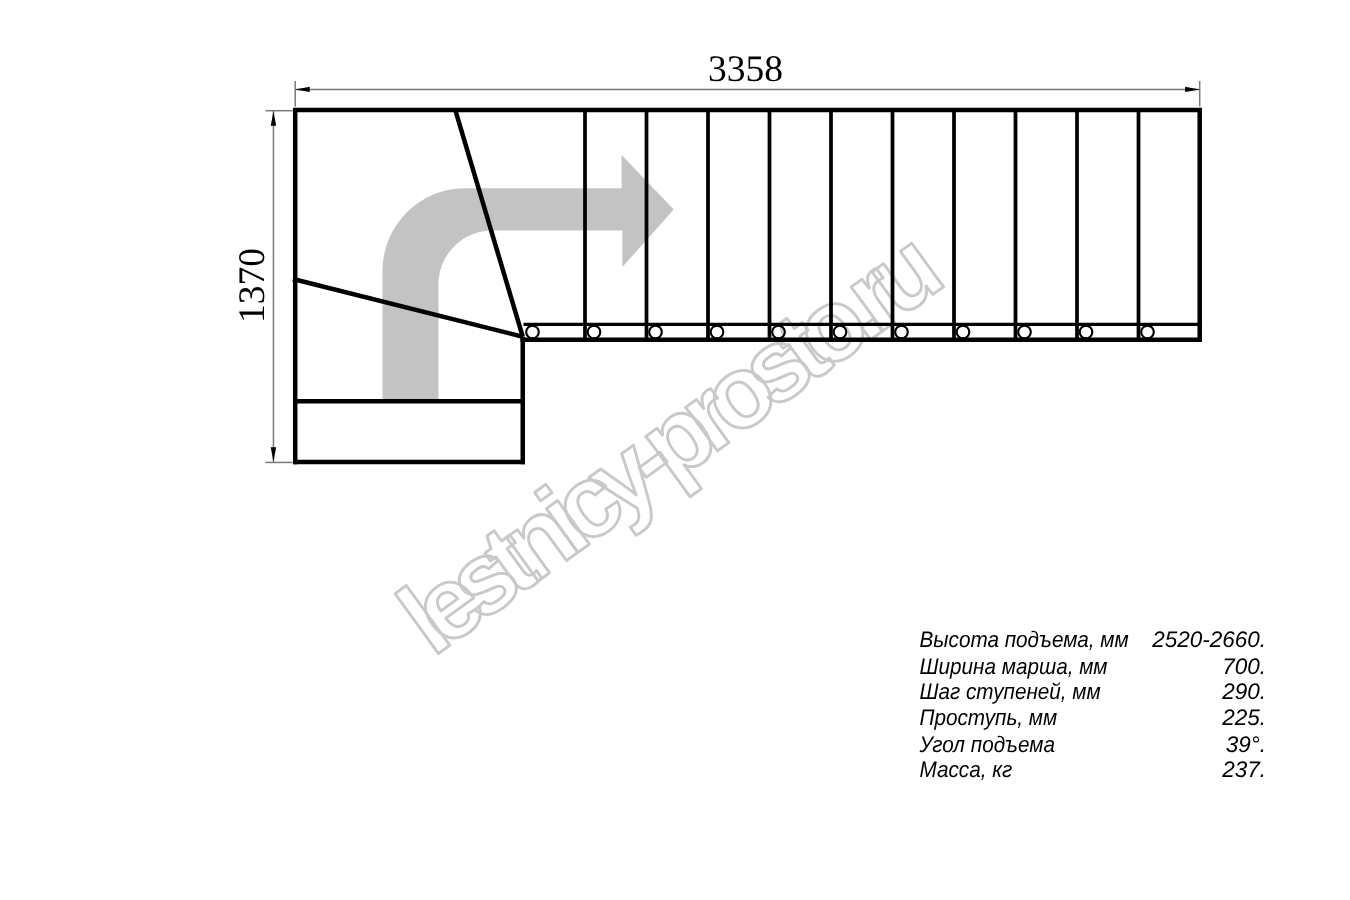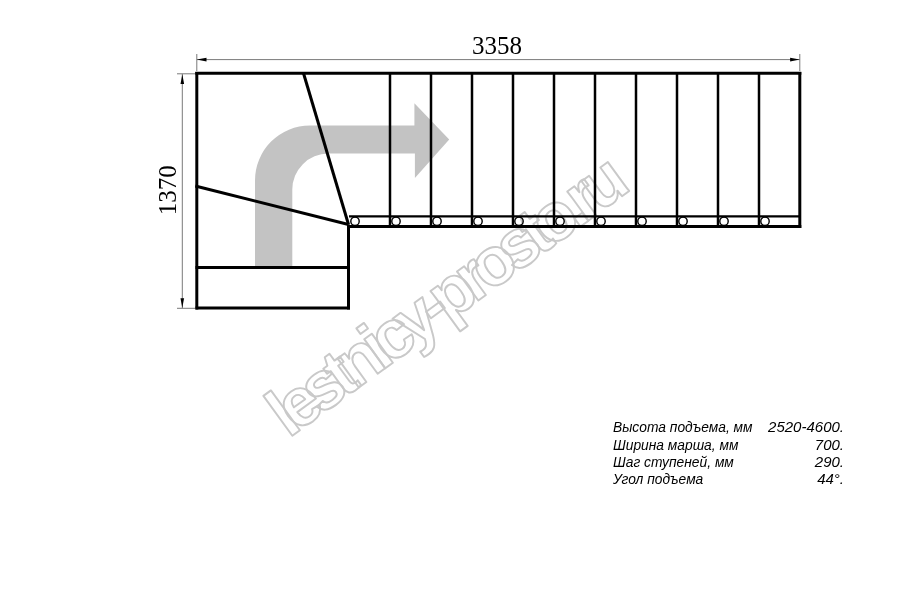--- a/index.html
+++ b/index.html
@@ -84,28 +84,36 @@
   <path d="M 182.3 307.9 L 180.5 298.2 L 184.1 298.2 Z" fill="#000"></path>
 
   <text x="497" y="54" font-family="Liberation Serif, serif" font-size="25" text-anchor="middle" fill="#000">3358</text>
 
   <text x="0" y="0" transform="translate(176,215.3) rotate(-90)" font-family="Liberation Serif, serif" font-size="25" fill="#000">1370</text>
 </svg>
 
 <div class="spec">
   <div class="row">
         <span>Высота подъема, мм</span>
-        <span>2520-4600.</span>
+        <span>2520-2660.</span>
       </div>
   <div class="row">
         <span>Ширина марша, мм</span>
         <span>700.</span>
       </div>
   <div class="row">
         <span>Шаг ступеней, мм</span>
         <span>290.</span>
       </div>
   <div class="row">
+        <span>Проступь, мм</span>
+        <span>225.</span>
+      </div>
+  <div class="row">
         <span>Угол подъема</span>
-        <span>44°.</span>
+        <span>39°.</span>
+      </div>
+  <div class="row">
+        <span>Масса, кг</span>
+        <span>237.</span>
       </div>
 </div>
 </div>
 
 </body></html>

